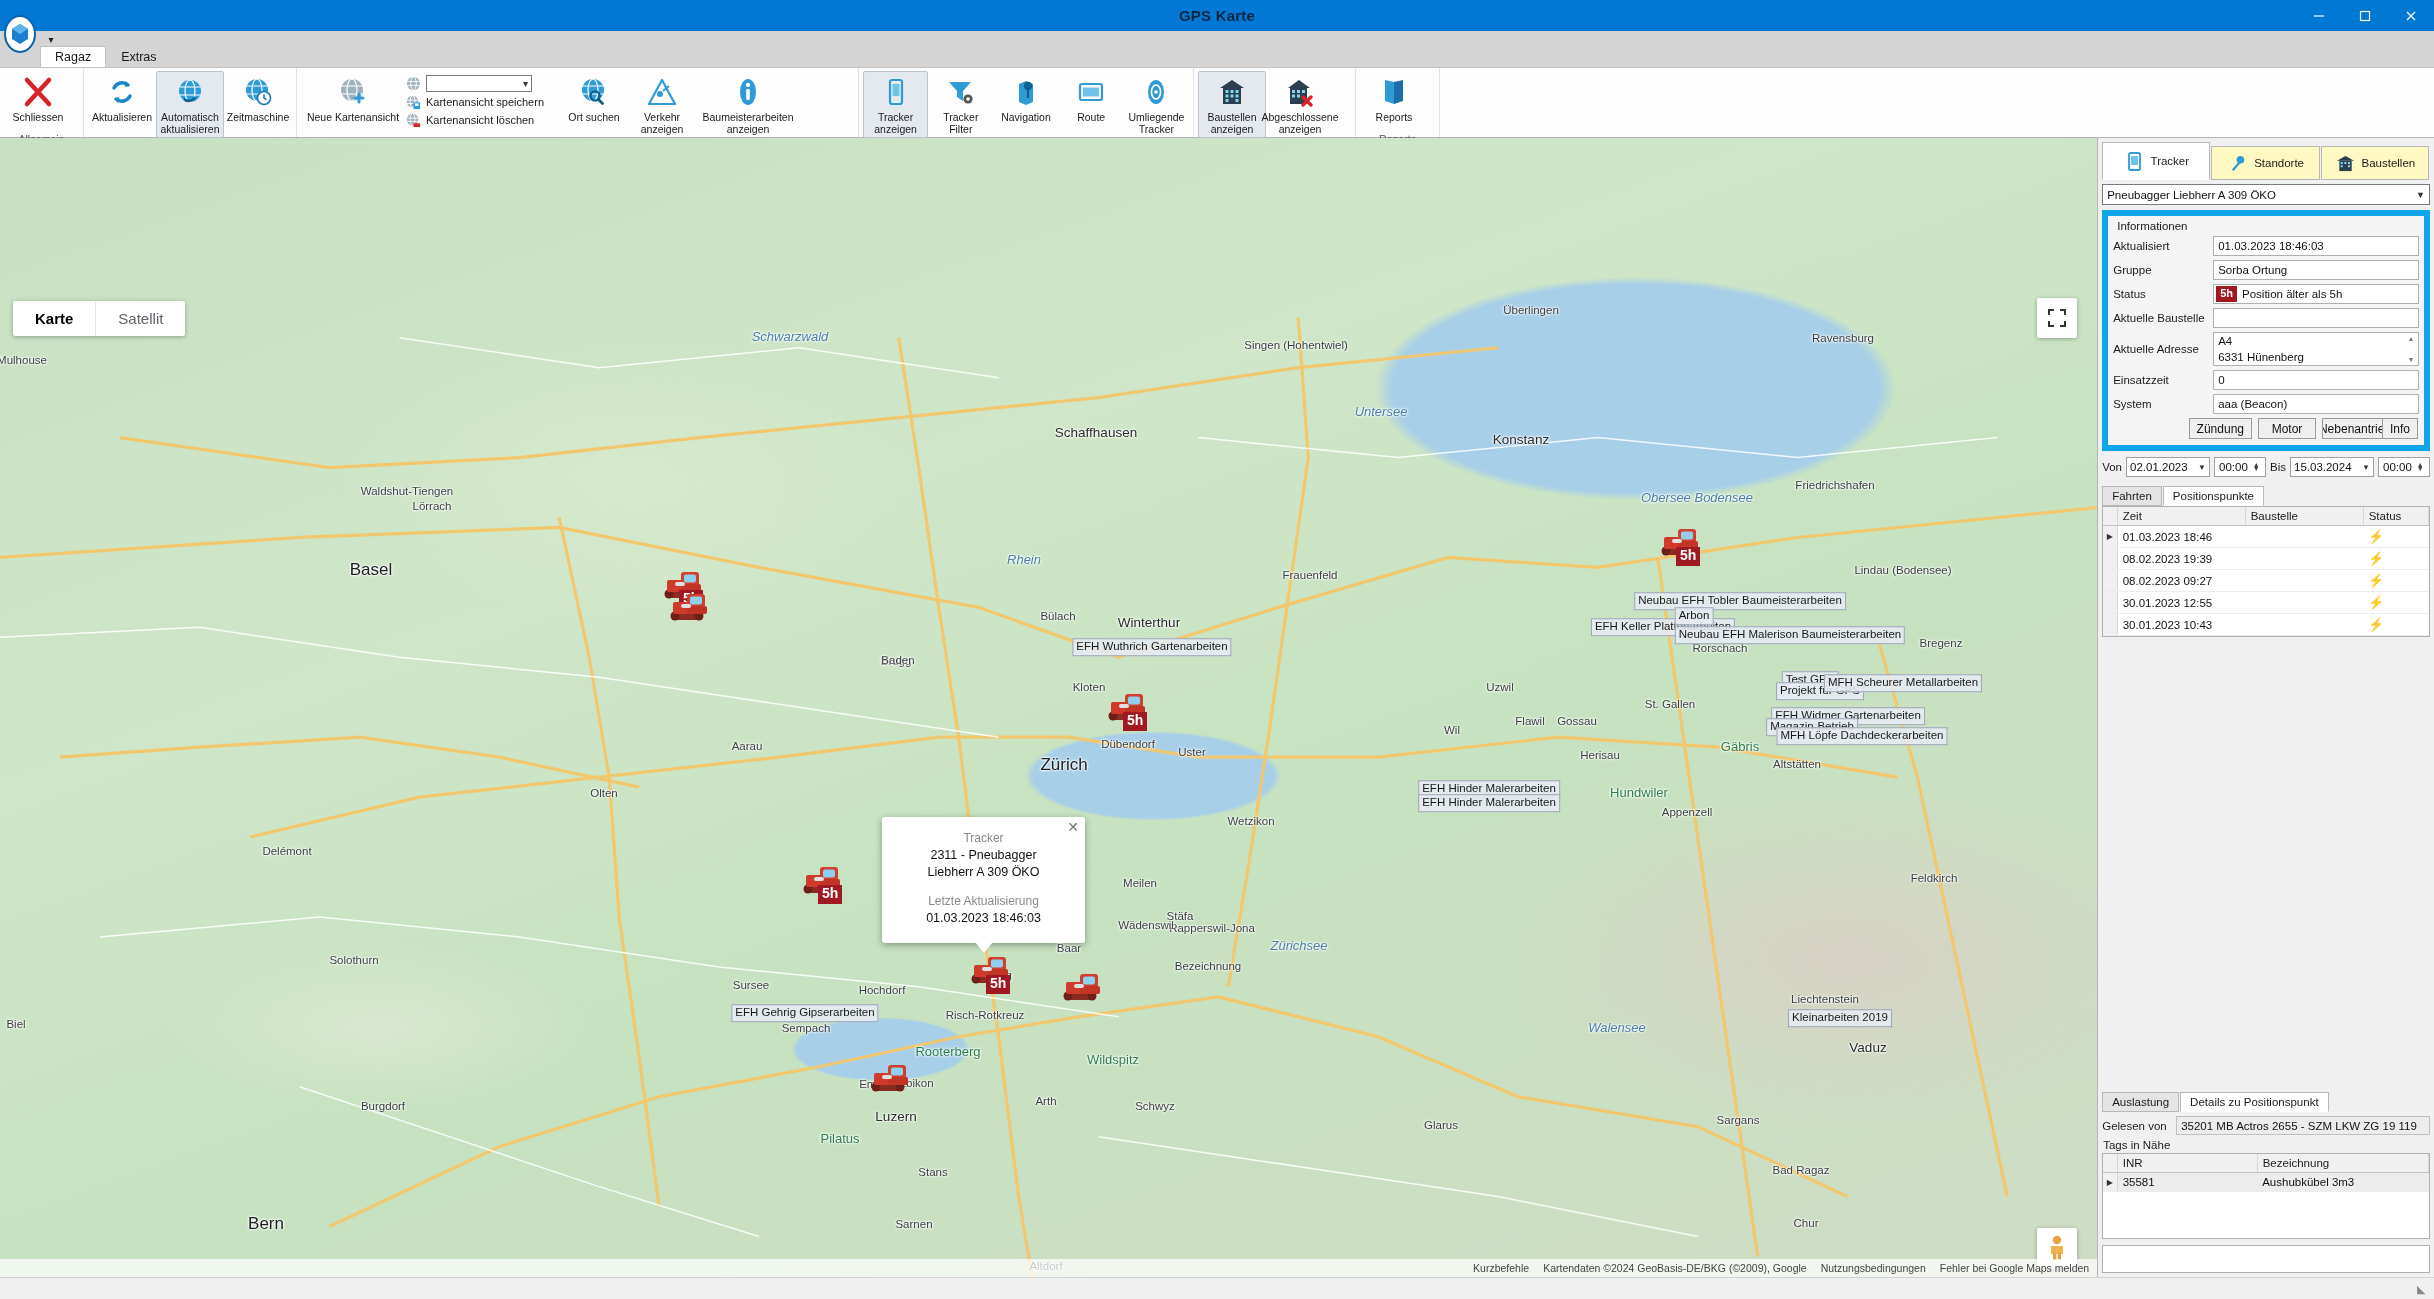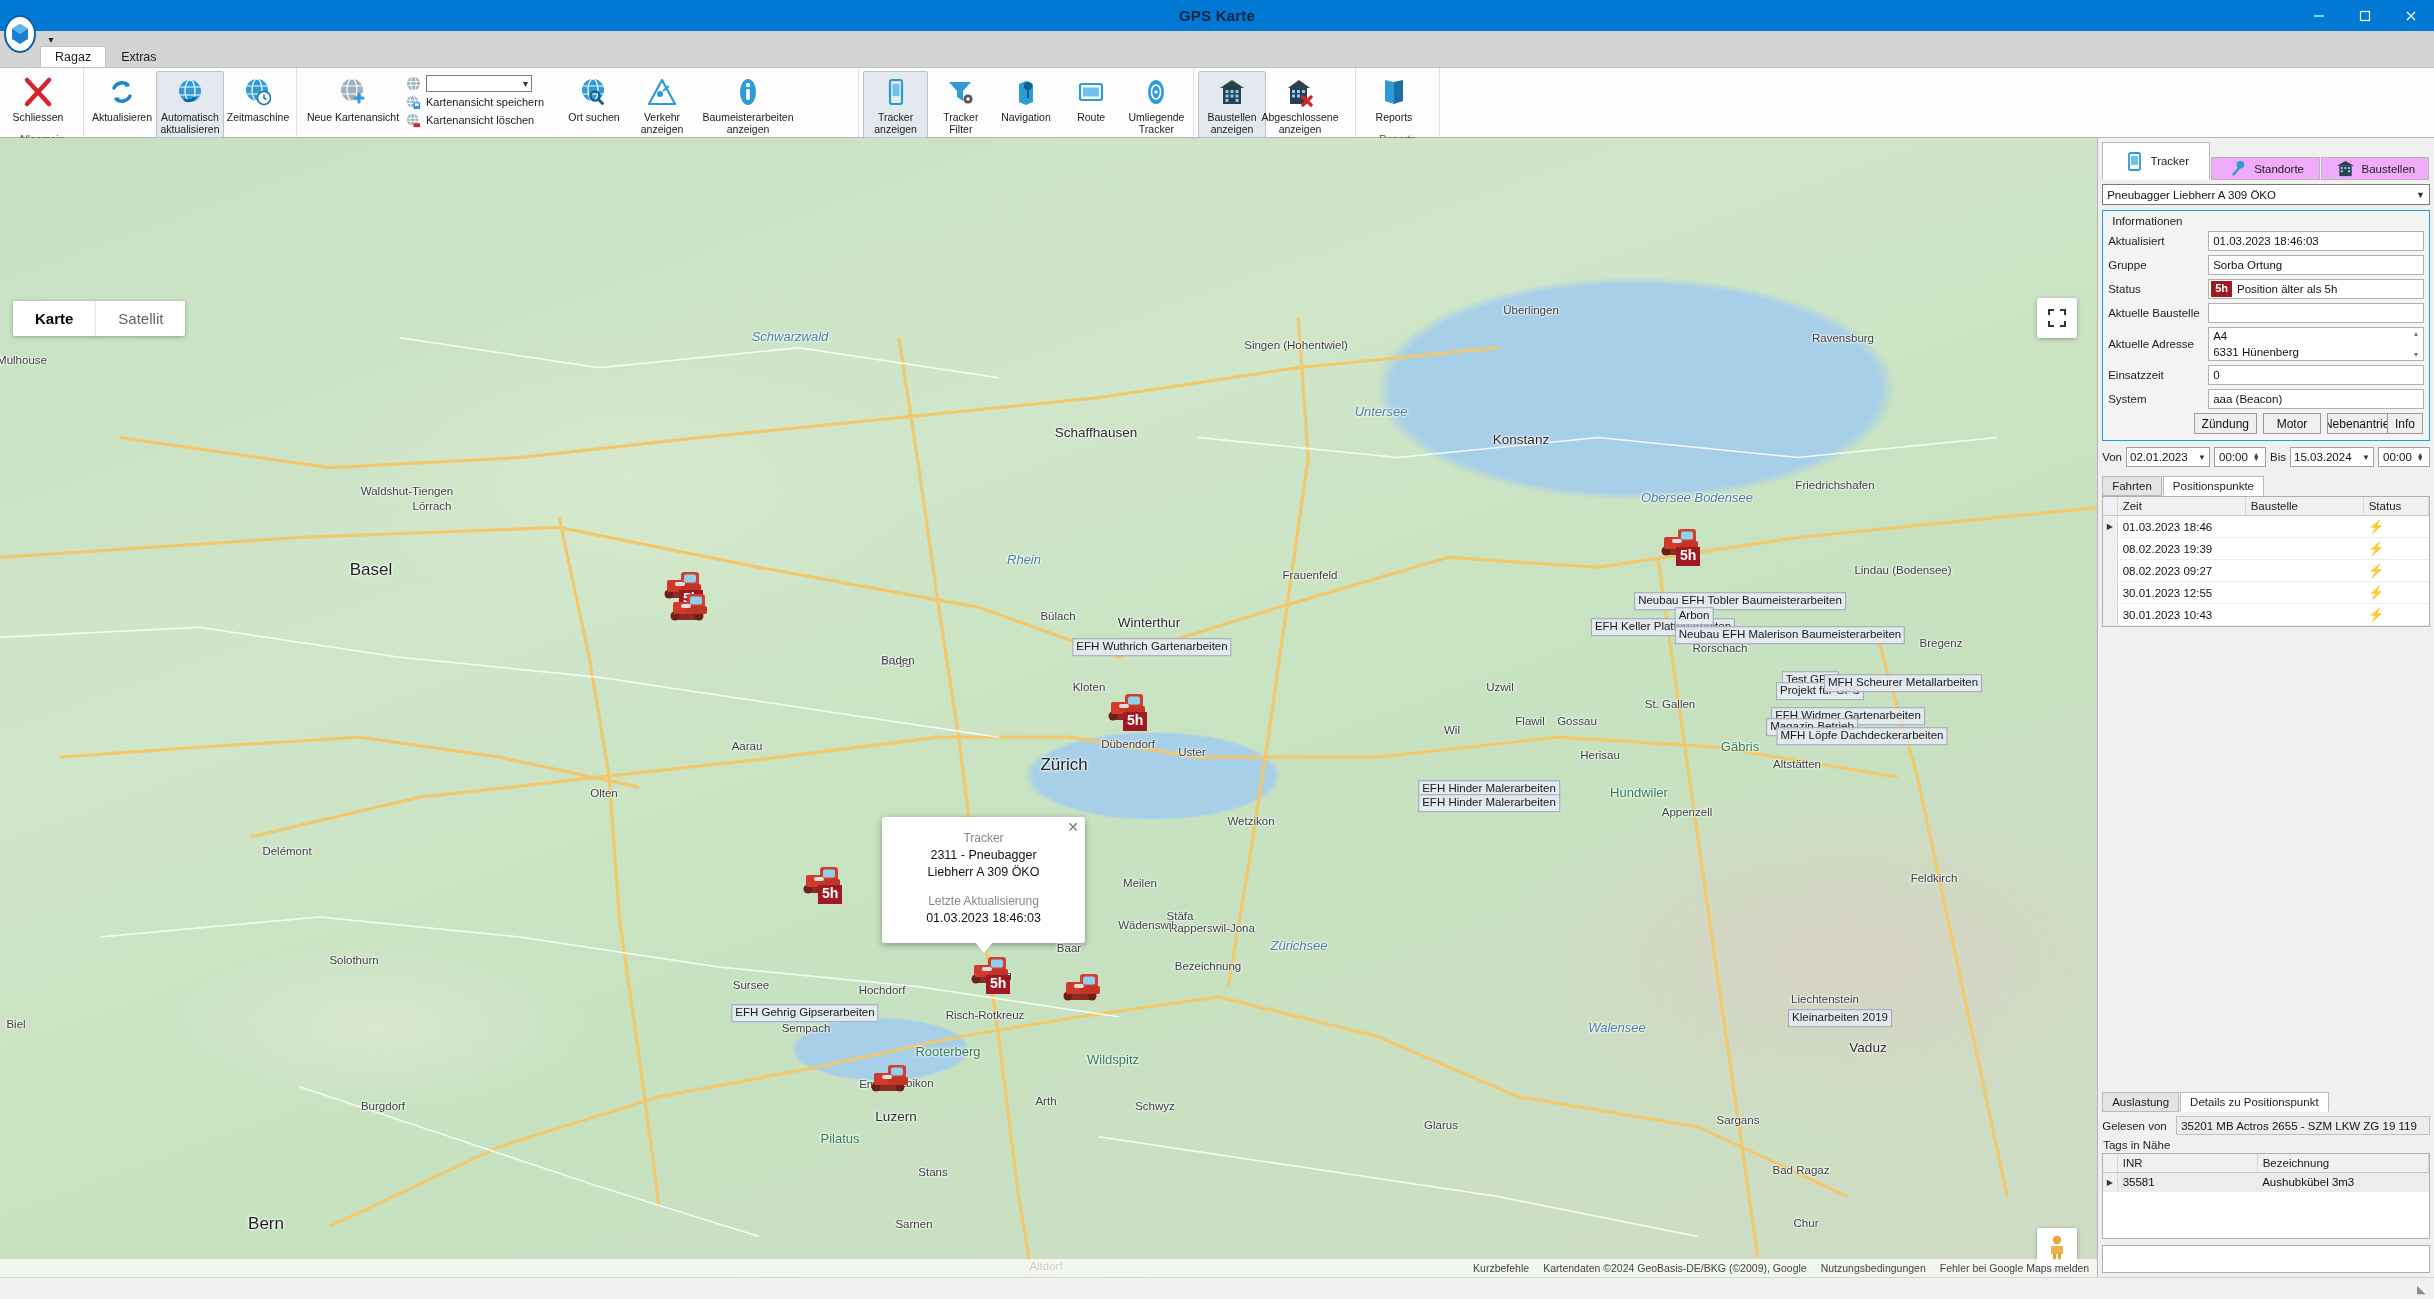--- a/index.html
+++ b/index.html
@@ -160,33 +160,33 @@
     background: rgba(255,255,255,.72);
   }
 
   
   .sidebar {
     flex: 0 0 334px; background: #f0f0f0; border-left: 1px solid #b5b5b5;
     display: flex; flex-direction: column; padding: 4px 4px 0 4px; position: relative;
   }
   .sbtabs { display: flex; height: 38px; align-items: flex-end; }
   .sbtab {
-    flex: 1; height: 23px; display: flex; align-items: center; justify-content: center; gap: 5px;
-    font-size: 11.5px; color: #1b1b1b; background: #f0abfc;
+    flex: 1; height: 34px; display: flex; align-items: center; justify-content: center; gap: 5px;
+    font-size: 11.5px; color: #1b1b1b; background: #fef9c3;
     border: 1px solid #b8b8b8; border-bottom: 1px solid #b8b8b8; margin-right: 1px;
   }
   .sbtab.active { background: #fff; height: 38px; border-bottom-color: #fff; }
   .sbtab .ti { width: 22px; height: 22px; display:flex; align-items:center; justify-content:center; }
   .sbselect {
     height: 21px; border: 1px solid #7a7a7a; background: #fff; margin-top: 4px;
     display: flex; align-items: center; padding: 0 4px; font-size: 11.5px; color: #111;
   }
   .sbselect .caret { margin-left: auto; font-size: 9px; color: #333; }
   .groupbox {
-    border: 1px solid #0ea5e9; background: #f4f4f4; margin-top: 5px; padding: 3px 5px 6px 5px;
+    border: 6px solid #0ea5e9; background: #f4f4f4; margin-top: 5px; padding: 3px 5px 6px 5px;
   }
   .gb-title { font-size: 11.5px; color: #1b1b1b; padding: 1px 2px 4px 4px; }
   .frow { display: flex; align-items: center; margin-bottom: 4px; }
   .flabel { width: 100px; font-size: 11.5px; color: #1b1b1b; }
   .finput {
     flex: 1; height: 20px; background: #fff; border: 1px solid #b0b0b0;
     font-size: 11.5px; color: #111; padding: 0 4px; display: flex; align-items: center;
   }
   .finput.tall { height: 34px; align-items: flex-start; padding-top: 1px; line-height: 1.35; position: relative;}
   .finput.tall .sp { position: absolute; right: 1px; top: 1px; bottom: 1px; width: 12px;

